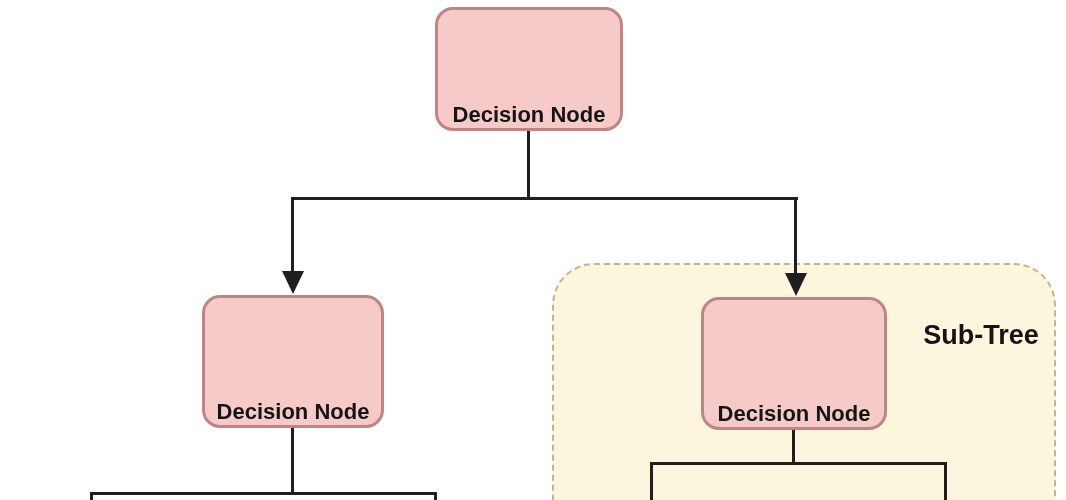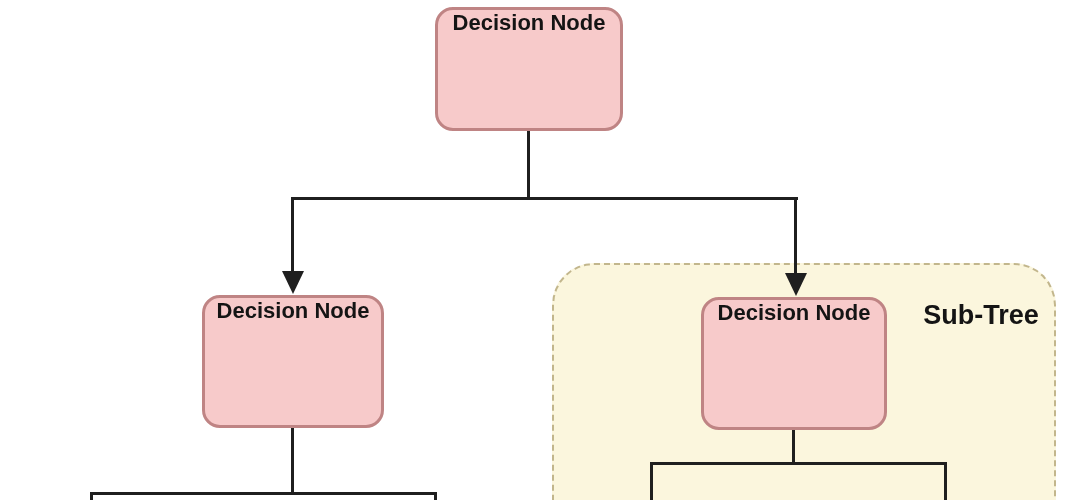--- a/index.html
+++ b/index.html
@@ -23,37 +23,37 @@
     width: 504px;
     height: 300px;
     background: var(--subtree-fill, #fbf6dd);
     border: 2px dashed var(--subtree-border, #c2b68c);
     border-radius: 42px;
     box-sizing: border-box;
   }
   .subtree-label {
     position: absolute;
     left: 916px;
-    top: 300px;
+    top: 320px;
     width: 130px;
     text-align: center;
     font-size: 27px;
     font-weight: bold;
     color: var(--text-color, #141414);
     letter-spacing: 0px;
   }
   
   .node {
     position: absolute;
     background: var(--node-fill, #f7caca);
     border: 3px solid var(--node-border, #bf8484);
     border-radius: 18px;
     box-sizing: border-box;
     display: flex;
-    align-items: flex-start;
+    align-items: flex-end;
     justify-content: center;
     font-size: 22px;
     font-weight: bold;
     color: var(--text-color, #141414);
   }
   .node-root  { left: 435px; top: 7px;   width: 188px; height: 124px; }
   .node-left  { left: 202px; top: 295px; width: 182px; height: 133px; }
   .node-right { left: 701px; top: 297px; width: 186px; height: 133px; }
   
   .line {

